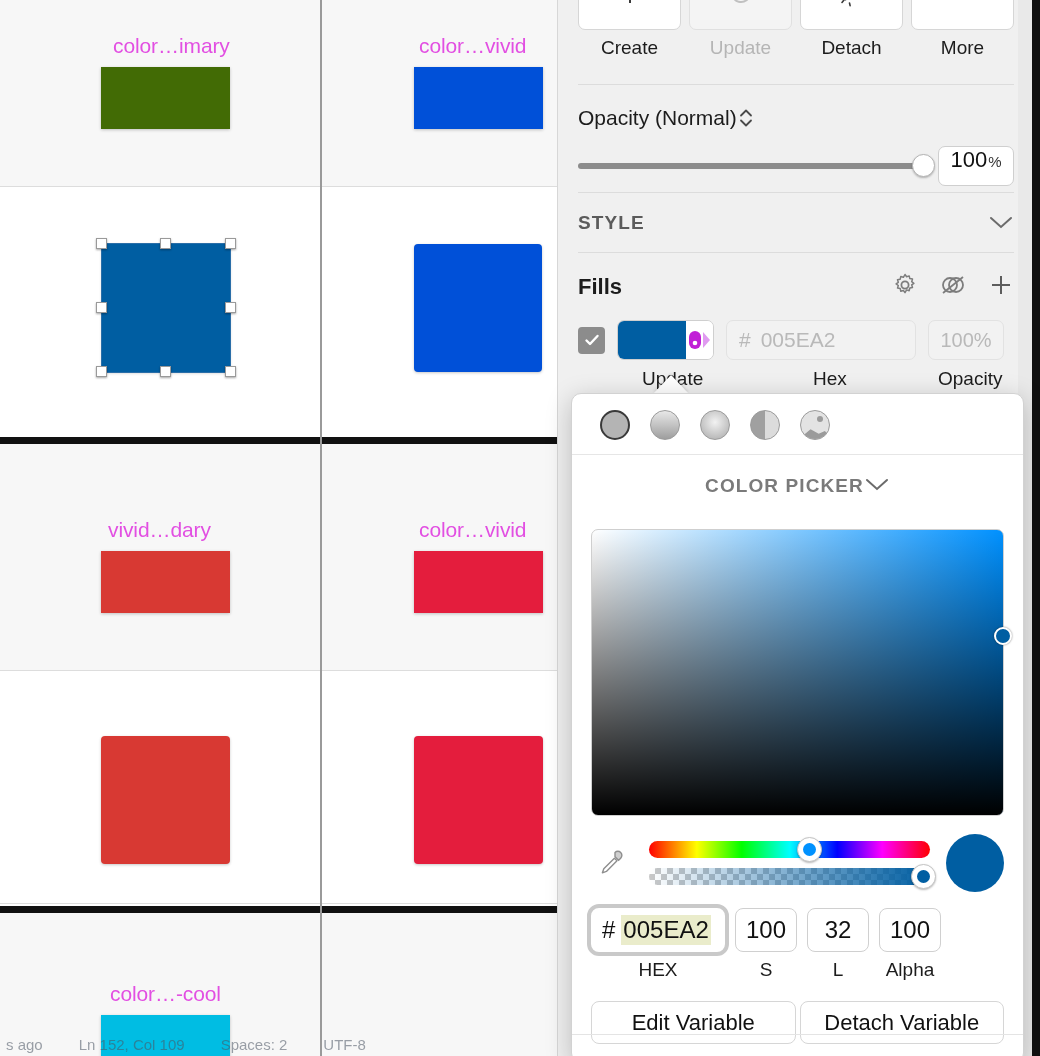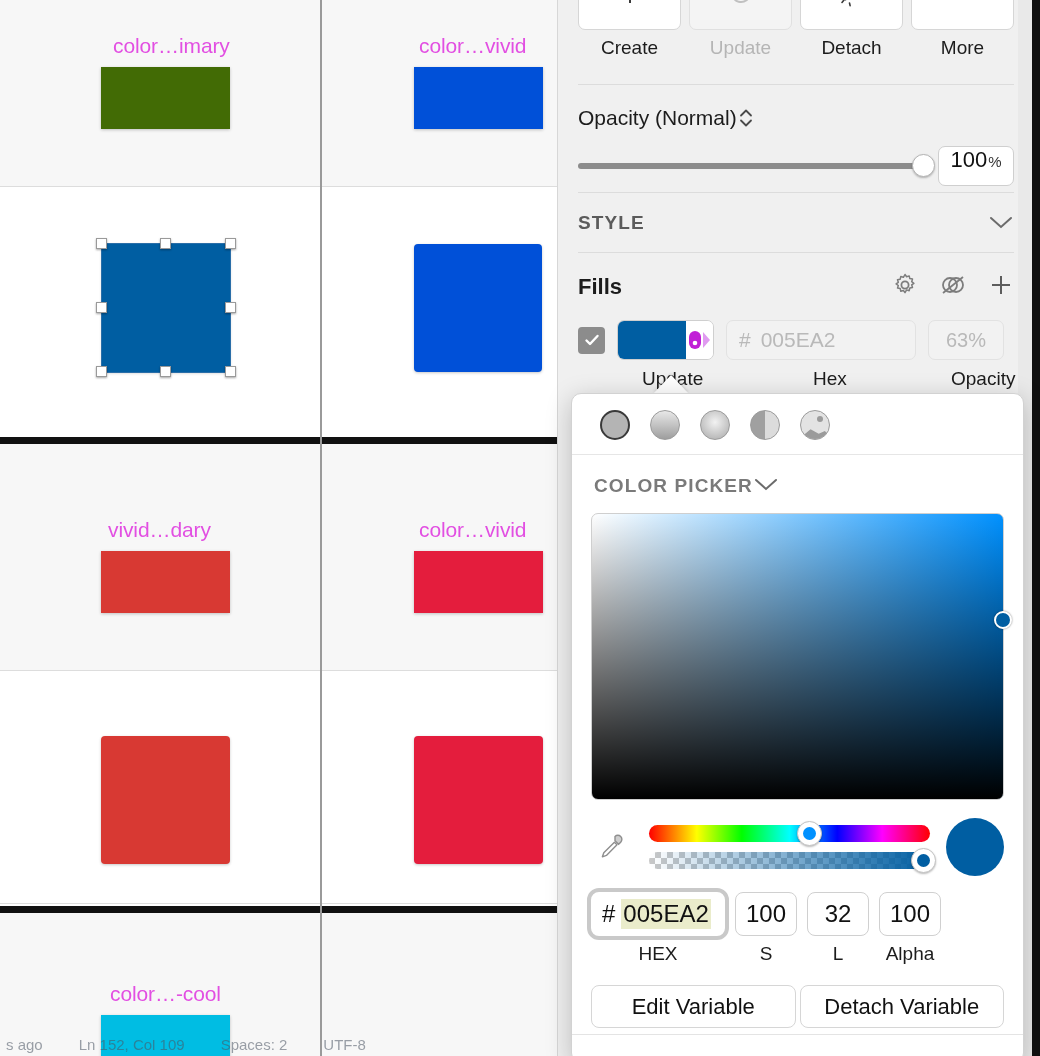--- a/index.html
+++ b/index.html
@@ -141,22 +141,22 @@
   .type-dot.img::before {
     content: ""; position: absolute; left: -2px; bottom: 0; width: 34px; height: 14px;
     background: #9b9b9b; clip-path: polygon(0 100%, 34% 30%, 58% 62%, 76% 42%, 100% 100%);
   }
   .type-dot.img::after {
     content: ""; position: absolute; right: 6px; top: 5px; width: 6px; height: 6px;
     border-radius: 50%; background: #9b9b9b;
   }
 
   .pop-section-head {
-    display: flex; align-items: center; justify-content: flex-start;
-    padding: 20px 22px 16px;
+    display: flex; align-items: center; justify-content: center;
+    padding: 20px 22px 32px;
   }
   .pop-section-title { font-size: 19px; letter-spacing: 1.1px; font-weight: 700; color: #7a7a7a; }
 
   .sv-field {
     margin: 0 19px; height: 287px; border-radius: 7px; position: relative; overflow: visible;
     background:
       linear-gradient(to top, #000000 0%, rgba(0,0,0,0) 100%),
       linear-gradient(to right, #ffffff 0%, #0091ff 100%);
     border: 1px solid #cfcfcf;
   }
@@ -407,28 +407,28 @@
             <circle cx="8" cy="14" r="2.3" fill="#ffffff"></circle>
             <path d="M16 3l7 8-7 8z" fill="#E09BF0"></path>
           </svg>
         </span>
       </span>
       <span class="hex-box">
         <span>#</span>
         <span>005EA2</span>
       </span>
       <span class="op-box">
-        <span>63%</span>
+        <span>100%</span>
       </span>
     </div>
 
     <div class="col-labels">
       <span style="left:64px;">Update</span>
       <span style="left:235px;">Hex</span>
-      <span style="left:373px;">Opacity</span>
+      <span style="left:360px;">Opacity</span>
     </div>
   </div>
 
   <div class="panel-edge"></div>
 
   <div class="caret"></div>
   <div class="popover">
 
     <div class="pop-types">
       <span class="type-dot solid"></span>

